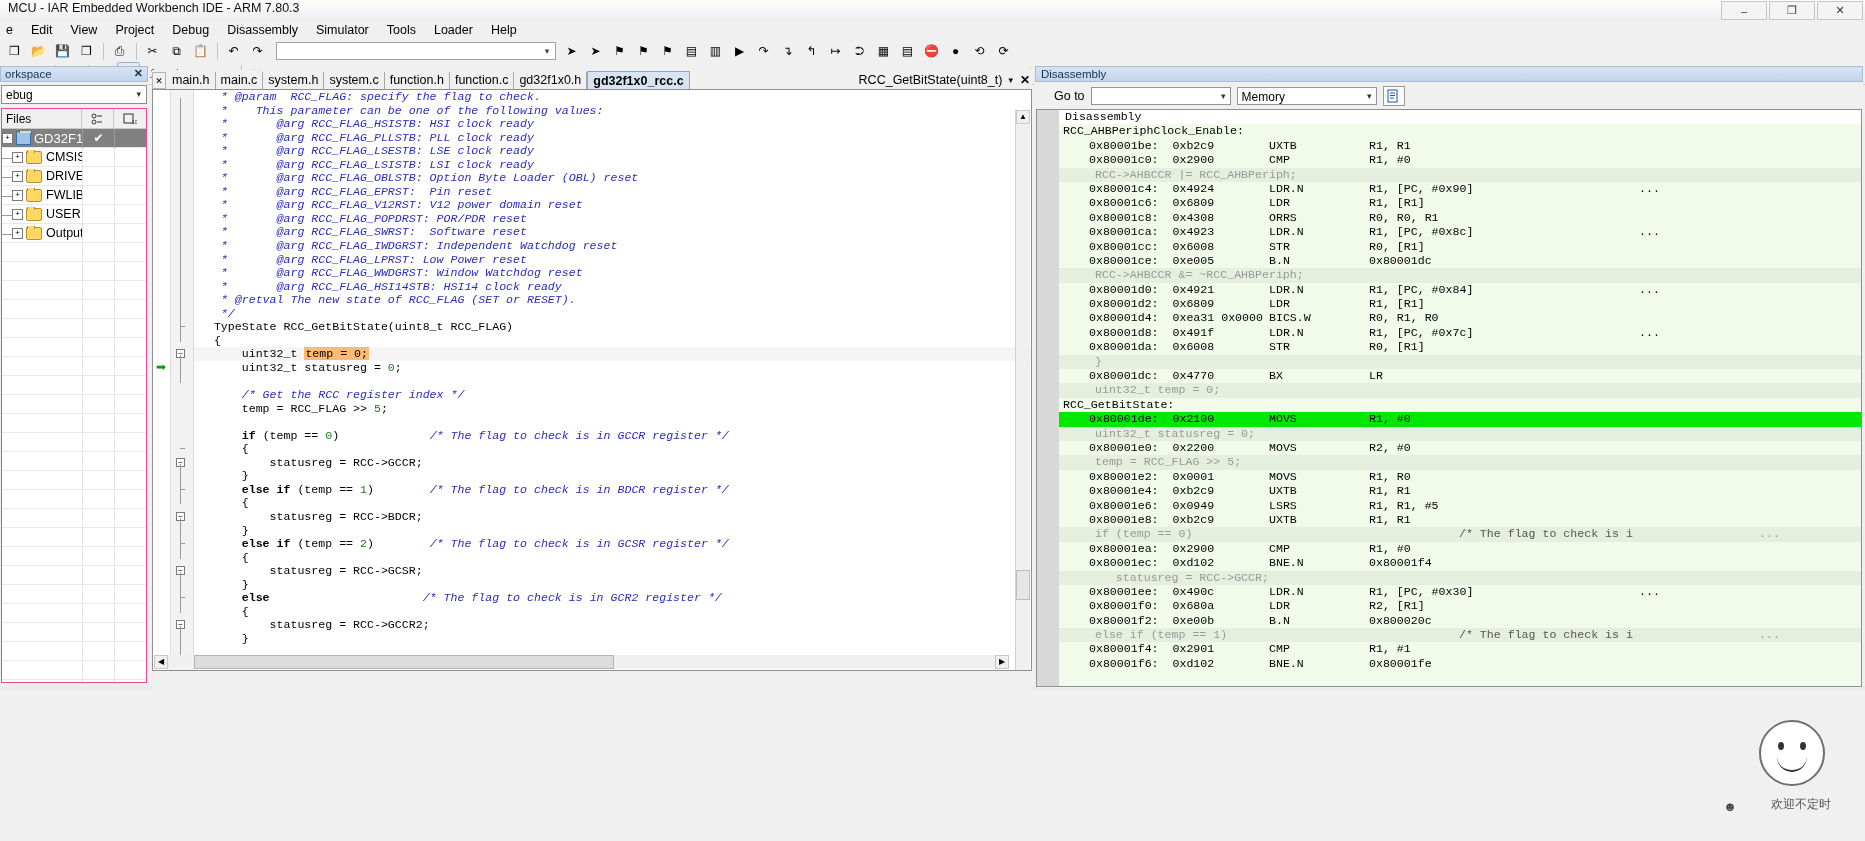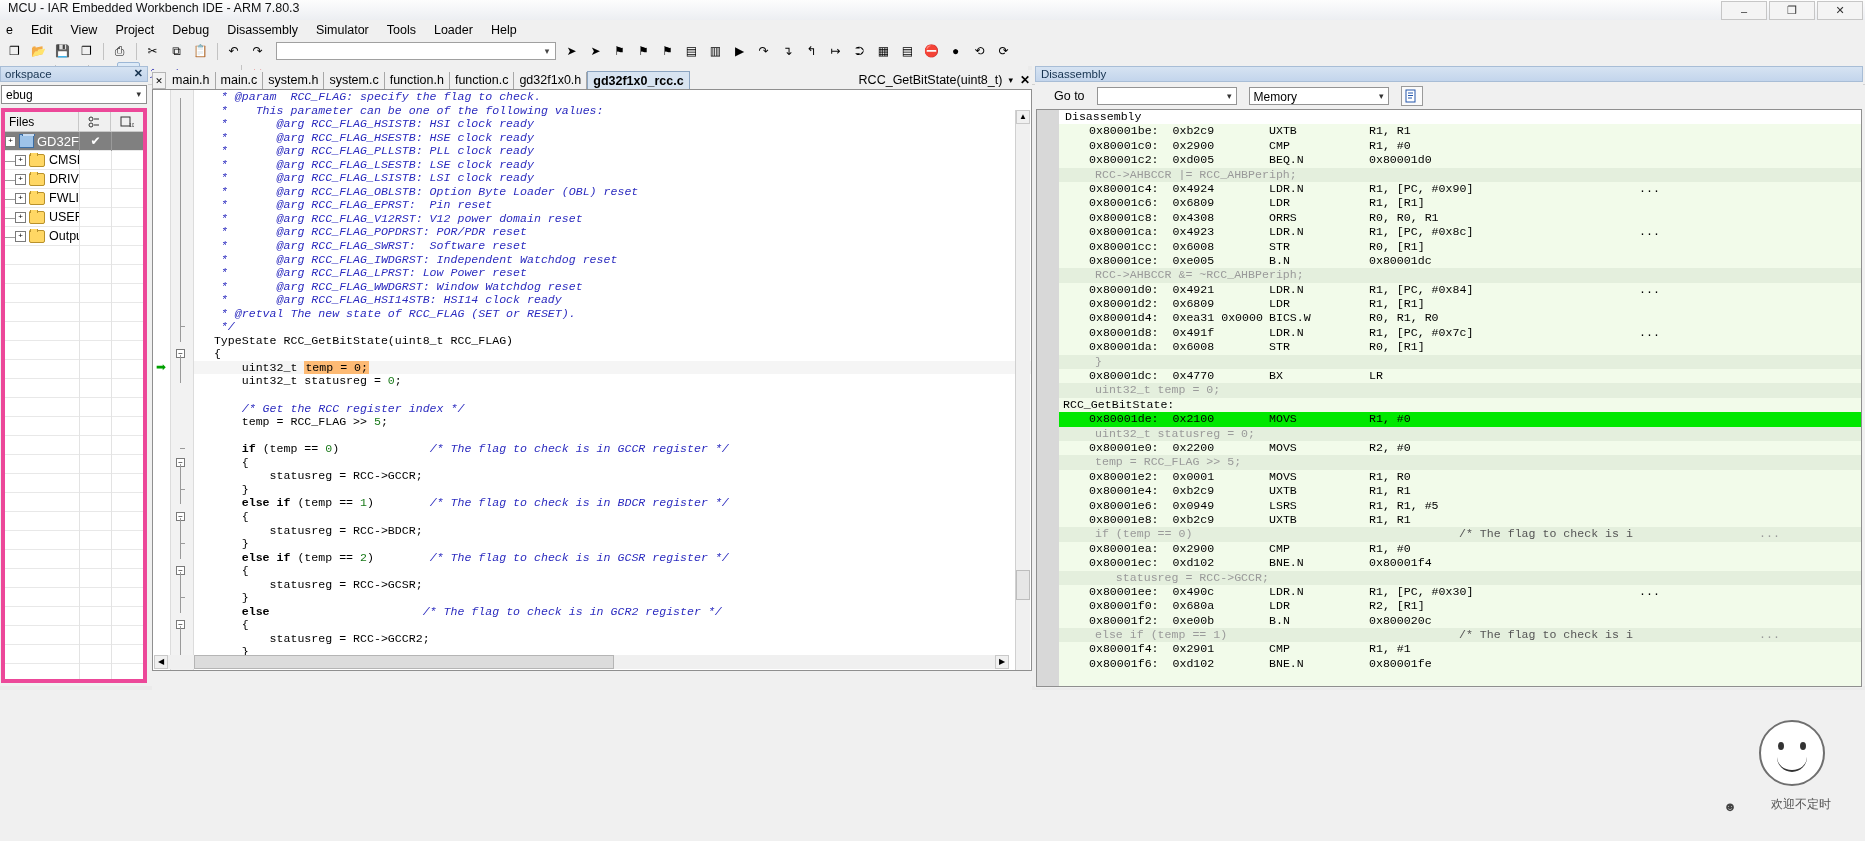--- a/index.html
+++ b/index.html
@@ -80,21 +80,21 @@
   .ws-hdr .x{position:absolute;right:4px;top:0px;font-size:11px;font-weight:bold;color:#16324f;}
   .ws-combo{
     position:absolute;left:1px;top:19px;width:146px;height:19px;
     background:#fff;border:1px solid #8d8d8d;box-sizing:border-box;
   }
   .ws-combo .v{position:absolute;left:4px;top:2px;font-size:12px;}
   .ws-combo .a{position:absolute;right:5px;top:3px;font-size:9px;color:#333;}
 
   .ws-table{
     position:absolute;left:1px;top:42px;width:146px;height:575px;
-    background:#fff;border:4px solid #ec4899;box-sizing:border-box;
+    background:#fff;border:1px solid #ec4899;box-sizing:border-box;
     overflow:hidden;
   }
   .ws-colhdr{
     height:20px;display:flex;background:#f0f0f0;border-bottom:1px solid #c8c8c8;
     box-sizing:border-box;
   }
   .ws-colhdr .c{
     display:flex;align-items:center;padding-left:4px;
     border-right:1px solid #c8c8c8;box-sizing:border-box;font-size:12px;
   }
@@ -224,21 +224,21 @@
     background:#f0f0f0;box-sizing:border-box;
   }
   .dis-hdr{
     position:absolute;left:0;top:0;width:828px;height:16px;
     background:linear-gradient(to bottom,#d6e3f2,#c3d5ec);
     border:1px solid #a8bdd6;box-sizing:border-box;
   }
   .dis-hdr .t{position:absolute;left:5px;top:1px;font-size:11.5px;color:#16324f;}
   .dis-bar{
     position:absolute;left:1px;top:19px;width:826px;height:22px;
-    display:flex;align-items:center;background:#f0f0f0;gap:6px;
+    display:flex;align-items:center;background:#f0f0f0;
   }
   .dis-bar .lbl{font-size:12.5px;margin:0 6px 0 18px;}
   .dis-combo{
     width:140px;height:18px;background:#fff;border:1px solid #949494;
     position:relative;box-sizing:border-box;margin-right:6px;
   }
   .dis-combo .a{position:absolute;right:4px;top:3px;font-size:9px;color:#333;}
   .dis-combo.mem .v{position:absolute;left:4px;top:2px;font-size:12px;}
   .dis-iconbtn{
     width:22px;height:20px;border:1px solid #9a9a9a;background:#fafafa;
@@ -620,21 +620,20 @@
           <div class="foldline" style="top: 428.05px; height: 40.65px;"></div>
           <div class="foldline" style="top: 482.25px; height: 40.65px;"></div>
           <div class="foldline" style="top: 536.45px; height: 40.65px;"></div>
           <div class="foldline" style="top: 8px; height: 243.9px;"></div>
         </div>
       <div class="codearea">
         <div class="codeflow" id="code-lines">
             <div class="cline"><span class="cm">   * @param  RCC_FLAG: specify the flag to check.</span></div>
             <div class="cline"><span class="cm">   *    This parameter can be one of the following values:</span></div>
             <div class="cline"><span class="cm">   *       @arg RCC_FLAG_HSISTB: HSI clock ready</span></div>
-            <div class="cline"><span class="cm">   *       @arg RCC_FLAG_HSESTB: HSE clock ready</span></div>
             <div class="cline"><span class="cm">   *       @arg RCC_FLAG_PLLSTB: PLL clock ready</span></div>
             <div class="cline"><span class="cm">   *       @arg RCC_FLAG_LSESTB: LSE clock ready</span></div>
             <div class="cline"><span class="cm">   *       @arg RCC_FLAG_LSISTB: LSI clock ready</span></div>
             <div class="cline"><span class="cm">   *       @arg RCC_FLAG_OBLSTB: Option Byte Loader (OBL) reset</span></div>
             <div class="cline"><span class="cm">   *       @arg RCC_FLAG_EPRST:  Pin reset</span></div>
             <div class="cline"><span class="cm">   *       @arg RCC_FLAG_V12RST: V12 power domain reset</span></div>
             <div class="cline"><span class="cm">   *       @arg RCC_FLAG_POPDRST: POR/PDR reset</span></div>
             <div class="cline"><span class="cm">   *       @arg RCC_FLAG_SWRST:  Software reset</span></div>
             <div class="cline"><span class="cm">   *       @arg RCC_FLAG_IWDGRST: Independent Watchdog reset</span></div>
             <div class="cline"><span class="cm">   *       @arg RCC_FLAG_LPRST: Low Power reset</span></div>
@@ -699,23 +698,23 @@
             <rect x="1" y="1" width="9" height="12" fill="#fff" stroke="#2255aa"></rect>
             <path d="M3 4h5M3 6.5h5M3 9h4" stroke="#2255aa"></path>
           </svg>
       </div>
     </div>
     <div class="dis-body">
       <div class="dis-gut"></div>
       <div class="dis-code">
         <div class="dline hdrrow">Disassembly</div>
         <div id="dis-lines">
+            <div class="dline lbl">RCC_AHBPeriphClock_Enable:</div>
             <div class="dline"><span class="dcol-addr">0x80001be:  0xb2c9</span><span class="dcol-op">UXTB</span><span class="dcol-arg">R1, R1</span></div>
             <div class="dline"><span class="dcol-addr">0x80001c0:  0x2900</span><span class="dcol-op">CMP</span><span class="dcol-arg">R1, #0</span></div>
-            <div class="dline"><span class="dcol-addr">0x80001c2:  0xd005</span><span class="dcol-op">BEQ.N</span><span class="dcol-arg">0x80001d0</span></div>
             <div class="dline src"><span class="dcol-addr">RCC-&gt;AHBCCR |= RCC_AHBPeriph;</span></div>
             <div class="dline"><span class="dcol-addr">0x80001c4:  0x4924</span><span class="dcol-op">LDR.N</span><span class="dcol-arg">R1, [PC, #0x90]</span><span style="position: absolute; left: 580px;">...</span></div>
             <div class="dline"><span class="dcol-addr">0x80001c6:  0x6809</span><span class="dcol-op">LDR</span><span class="dcol-arg">R1, [R1]</span></div>
             <div class="dline"><span class="dcol-addr">0x80001c8:  0x4308</span><span class="dcol-op">ORRS</span><span class="dcol-arg">R0, R0, R1</span></div>
             <div class="dline"><span class="dcol-addr">0x80001ca:  0x4923</span><span class="dcol-op">LDR.N</span><span class="dcol-arg">R1, [PC, #0x8c]</span><span style="position: absolute; left: 580px;">...</span></div>
             <div class="dline"><span class="dcol-addr">0x80001cc:  0x6008</span><span class="dcol-op">STR</span><span class="dcol-arg">R0, [R1]</span></div>
             <div class="dline"><span class="dcol-addr">0x80001ce:  0xe005</span><span class="dcol-op">B.N</span><span class="dcol-arg">0x80001dc</span></div>
             <div class="dline src"><span class="dcol-addr">RCC-&gt;AHBCCR &amp;= ~RCC_AHBPeriph;</span></div>
             <div class="dline"><span class="dcol-addr">0x80001d0:  0x4921</span><span class="dcol-op">LDR.N</span><span class="dcol-arg">R1, [PC, #0x84]</span><span style="position: absolute; left: 580px;">...</span></div>
             <div class="dline"><span class="dcol-addr">0x80001d2:  0x6809</span><span class="dcol-op">LDR</span><span class="dcol-arg">R1, [R1]</span></div>

